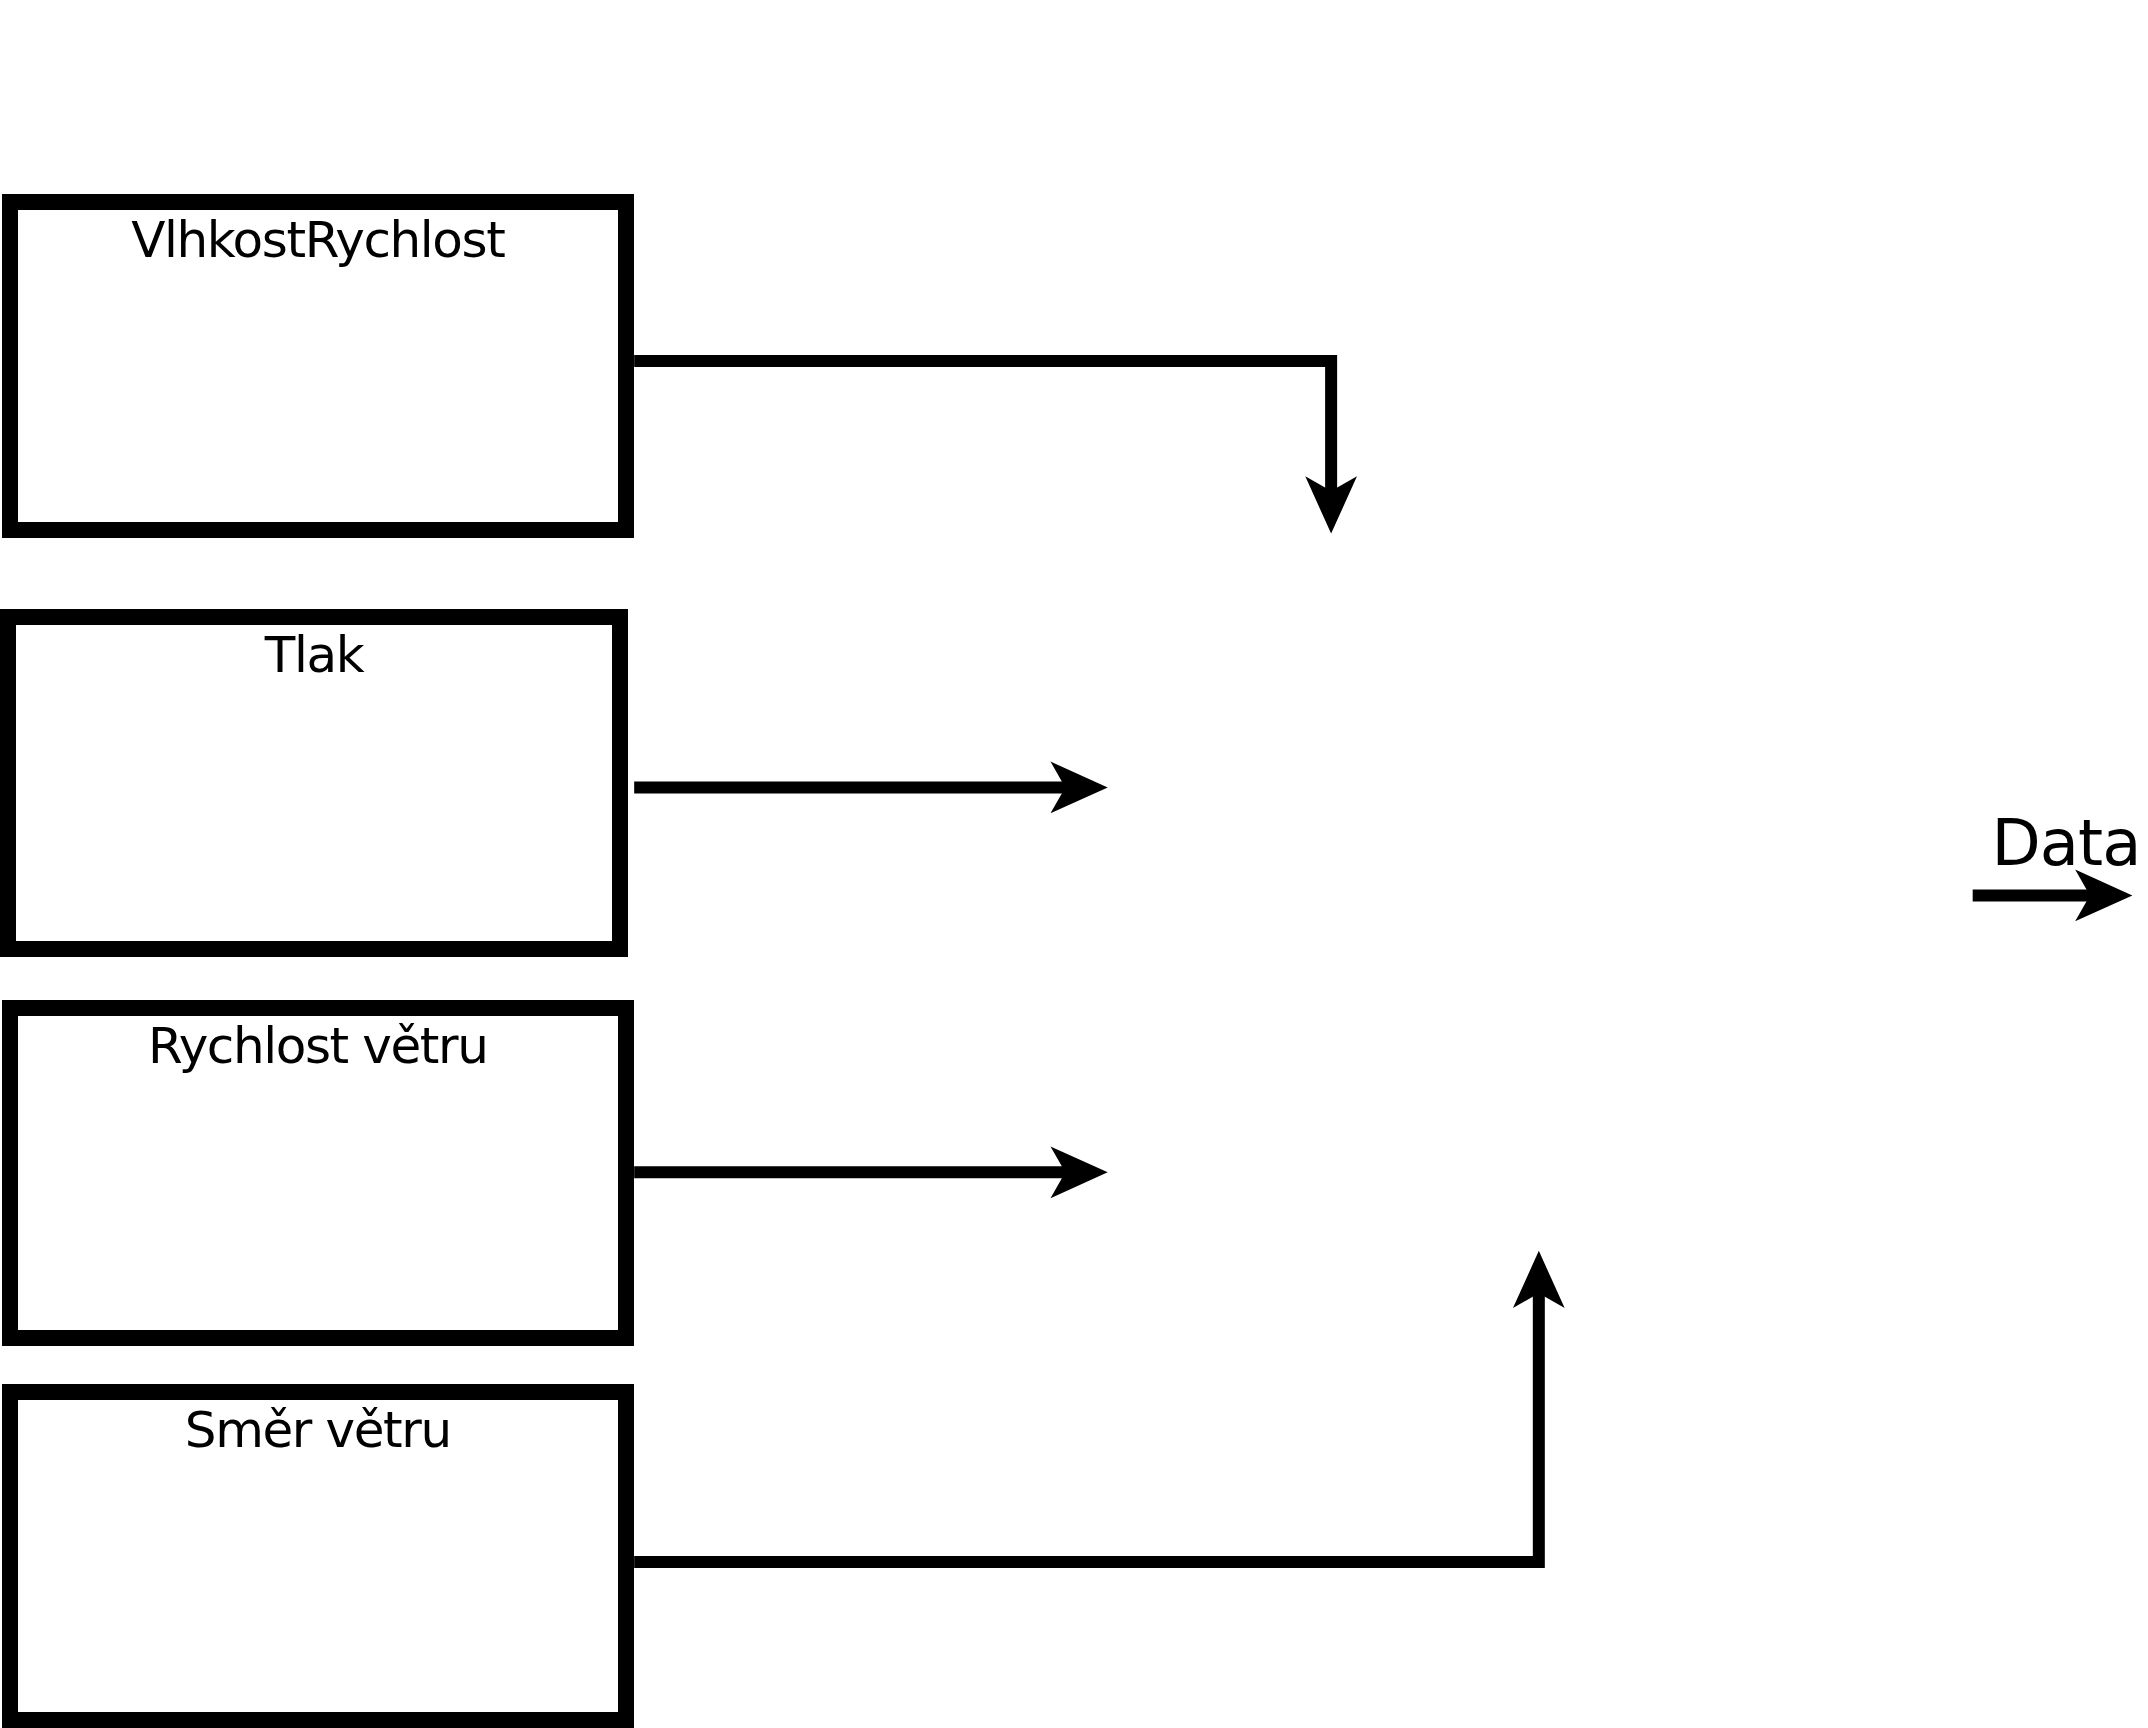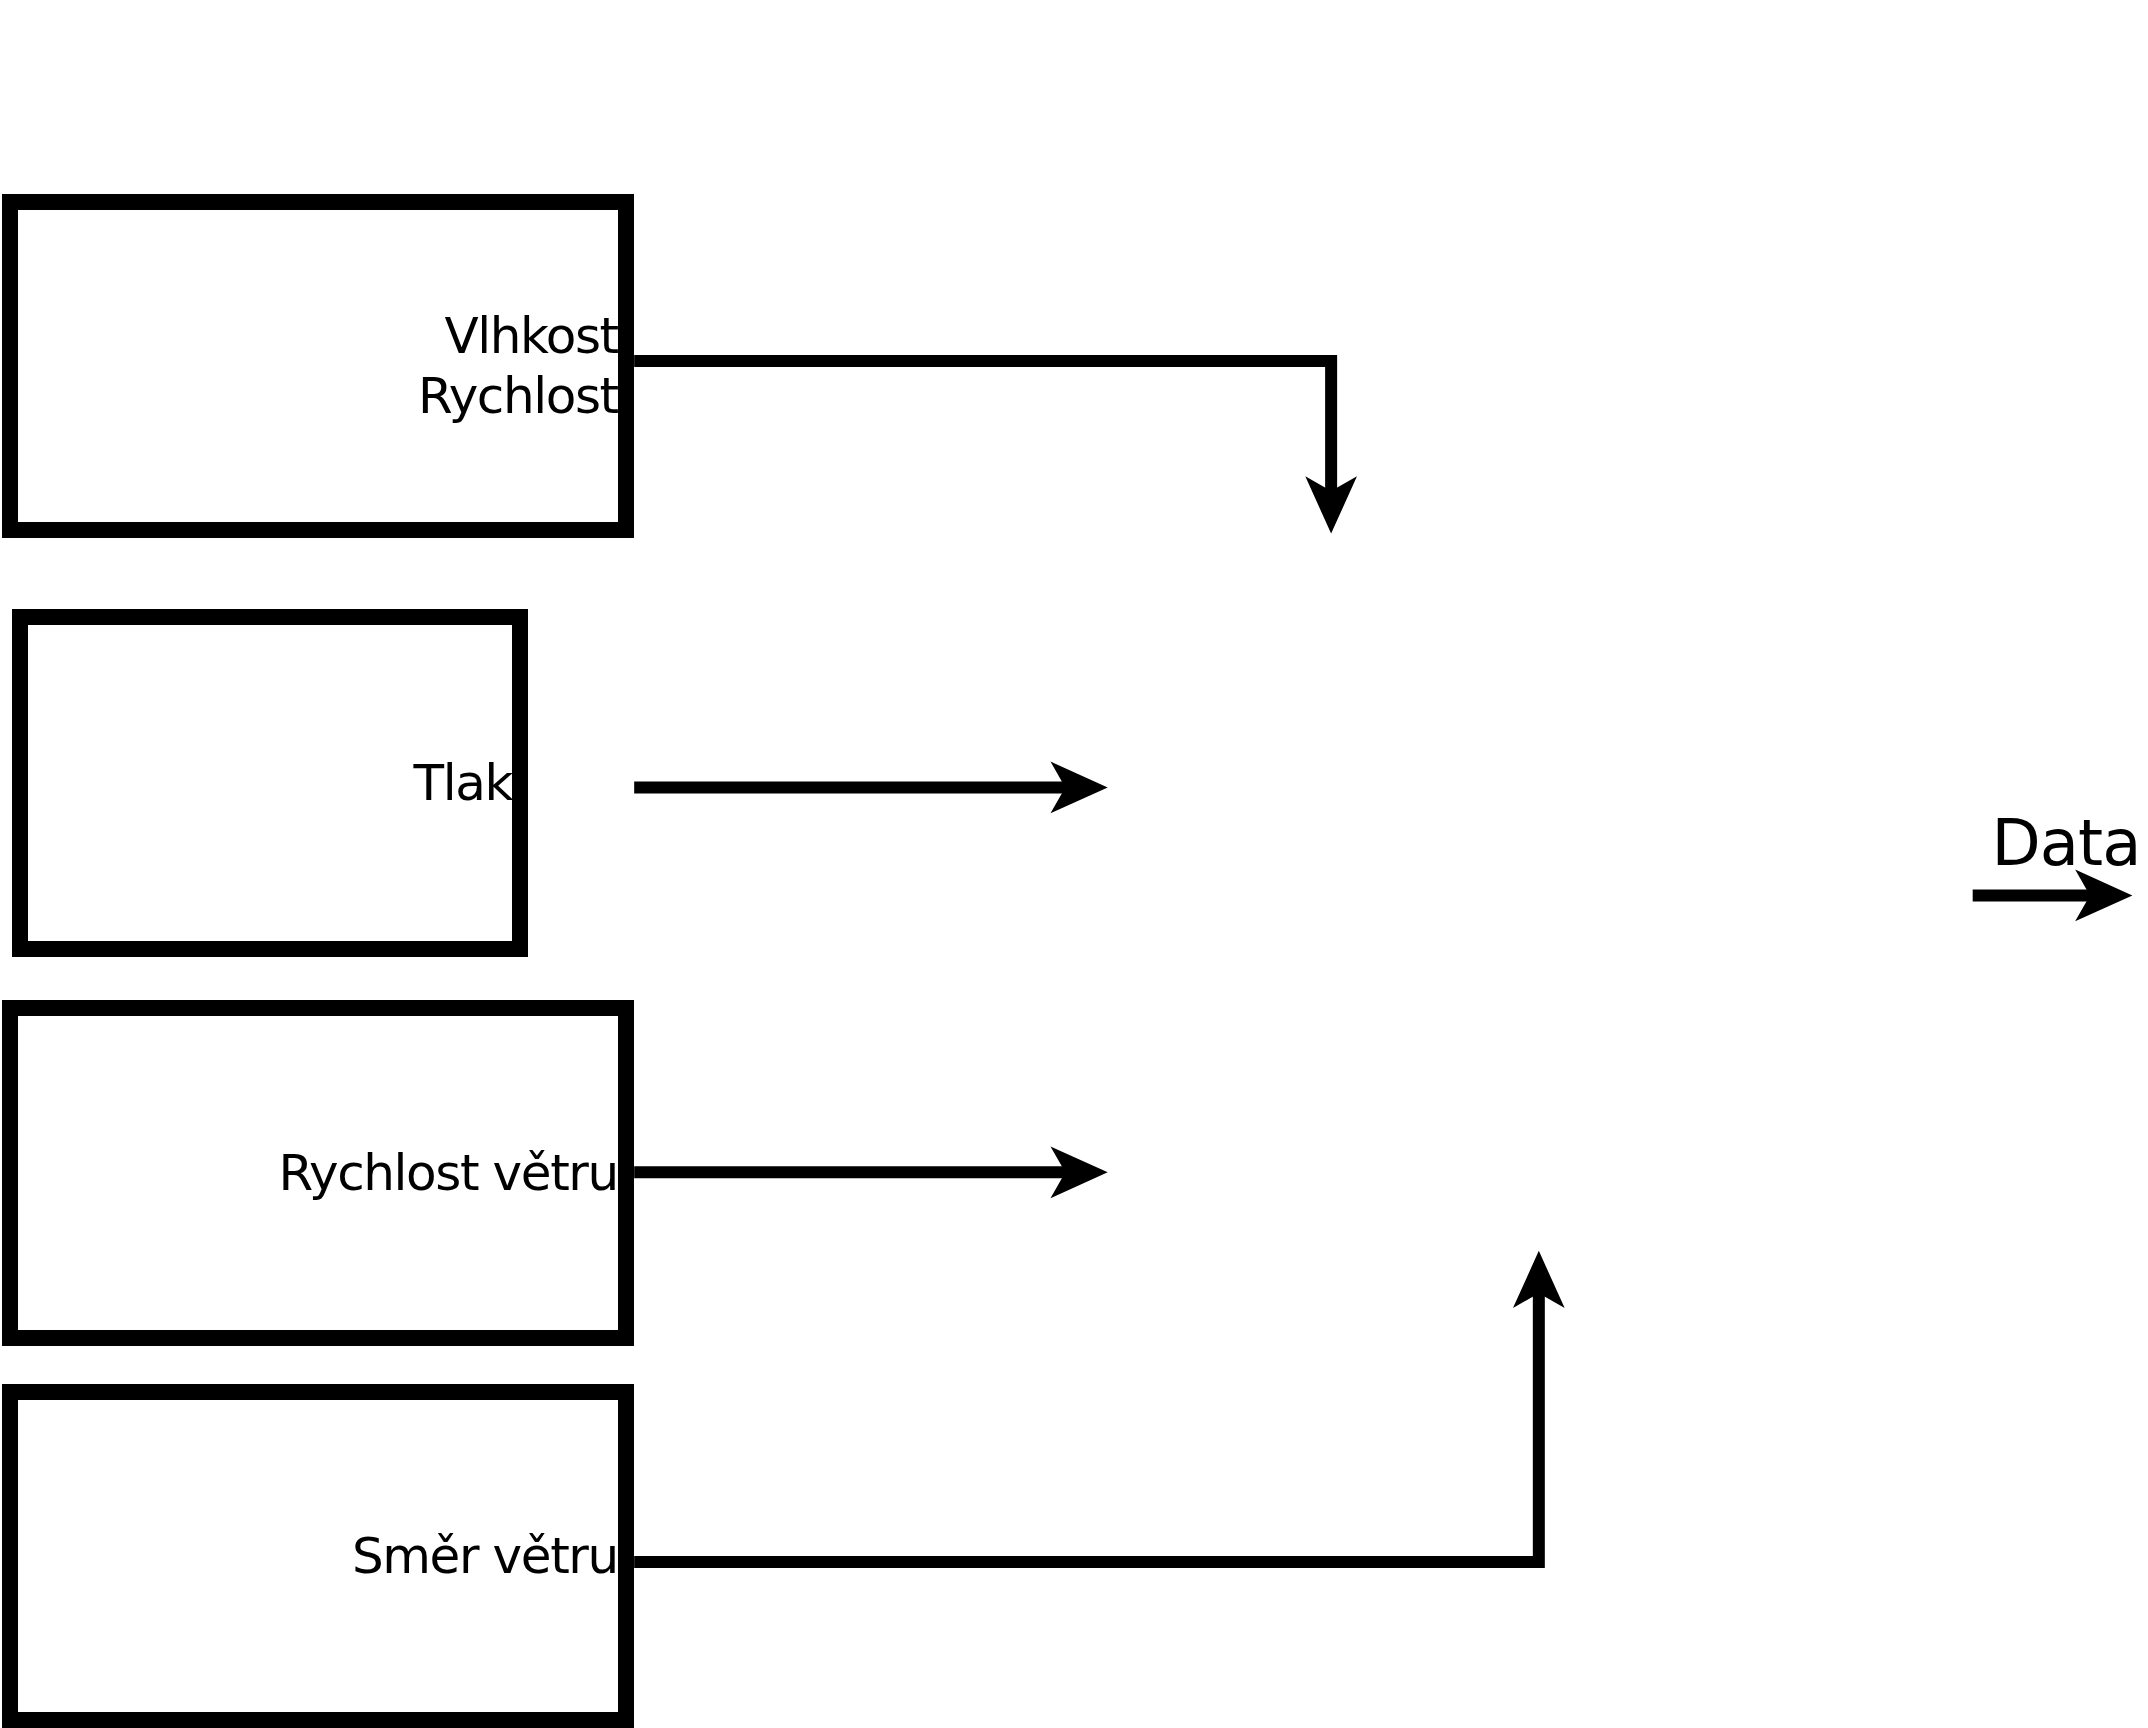--- a/index.html
+++ b/index.html
@@ -25,33 +25,32 @@
     letter-spacing: -1.8px;
     white-space: nowrap;
     line-height: 1.1;
   }
   .node {
     position: absolute;
     box-sizing: border-box;
     border: 16.6px solid #000000;
     background: #ffffff;
     display: flex;
-    flex-direction: column;
-    align-items: flex-end;
+    align-items: flex-start;
     justify-content: center;
     text-align: center;
   }
   .node .label-line {
     font-size: 50px;
     line-height: 1.2;
     letter-spacing: -1.4px;
     white-space: nowrap;
   }
   #box-vlhkost-teplota { left: 1.8px;    top: 194px;  width: 632px; height: 344px; }
-  #box-tlak            { left: 12px;    top: 609px;  width: 516px; height: 348px; }
+  #box-tlak            { left: 0;    top: 609px;  width: 628px; height: 348px; }
   #box-rychlost-vetru  { left: 1.8px;    top: 1000px; width: 632px; height: 346px; }
   #box-smer-vetru      { left: 1.8px;    top: 1384px; width: 632px; height: 344px; }
   #box-cpu             { left: 1108px; top: 533px;  width: 865px; height: 717px; }
   #box-cpu .label-line { font-size: 52px; }
 
   .data-label {
     position: absolute;
     top: 808px;
     left: 2066px;
     transform: translateX(-50%);

